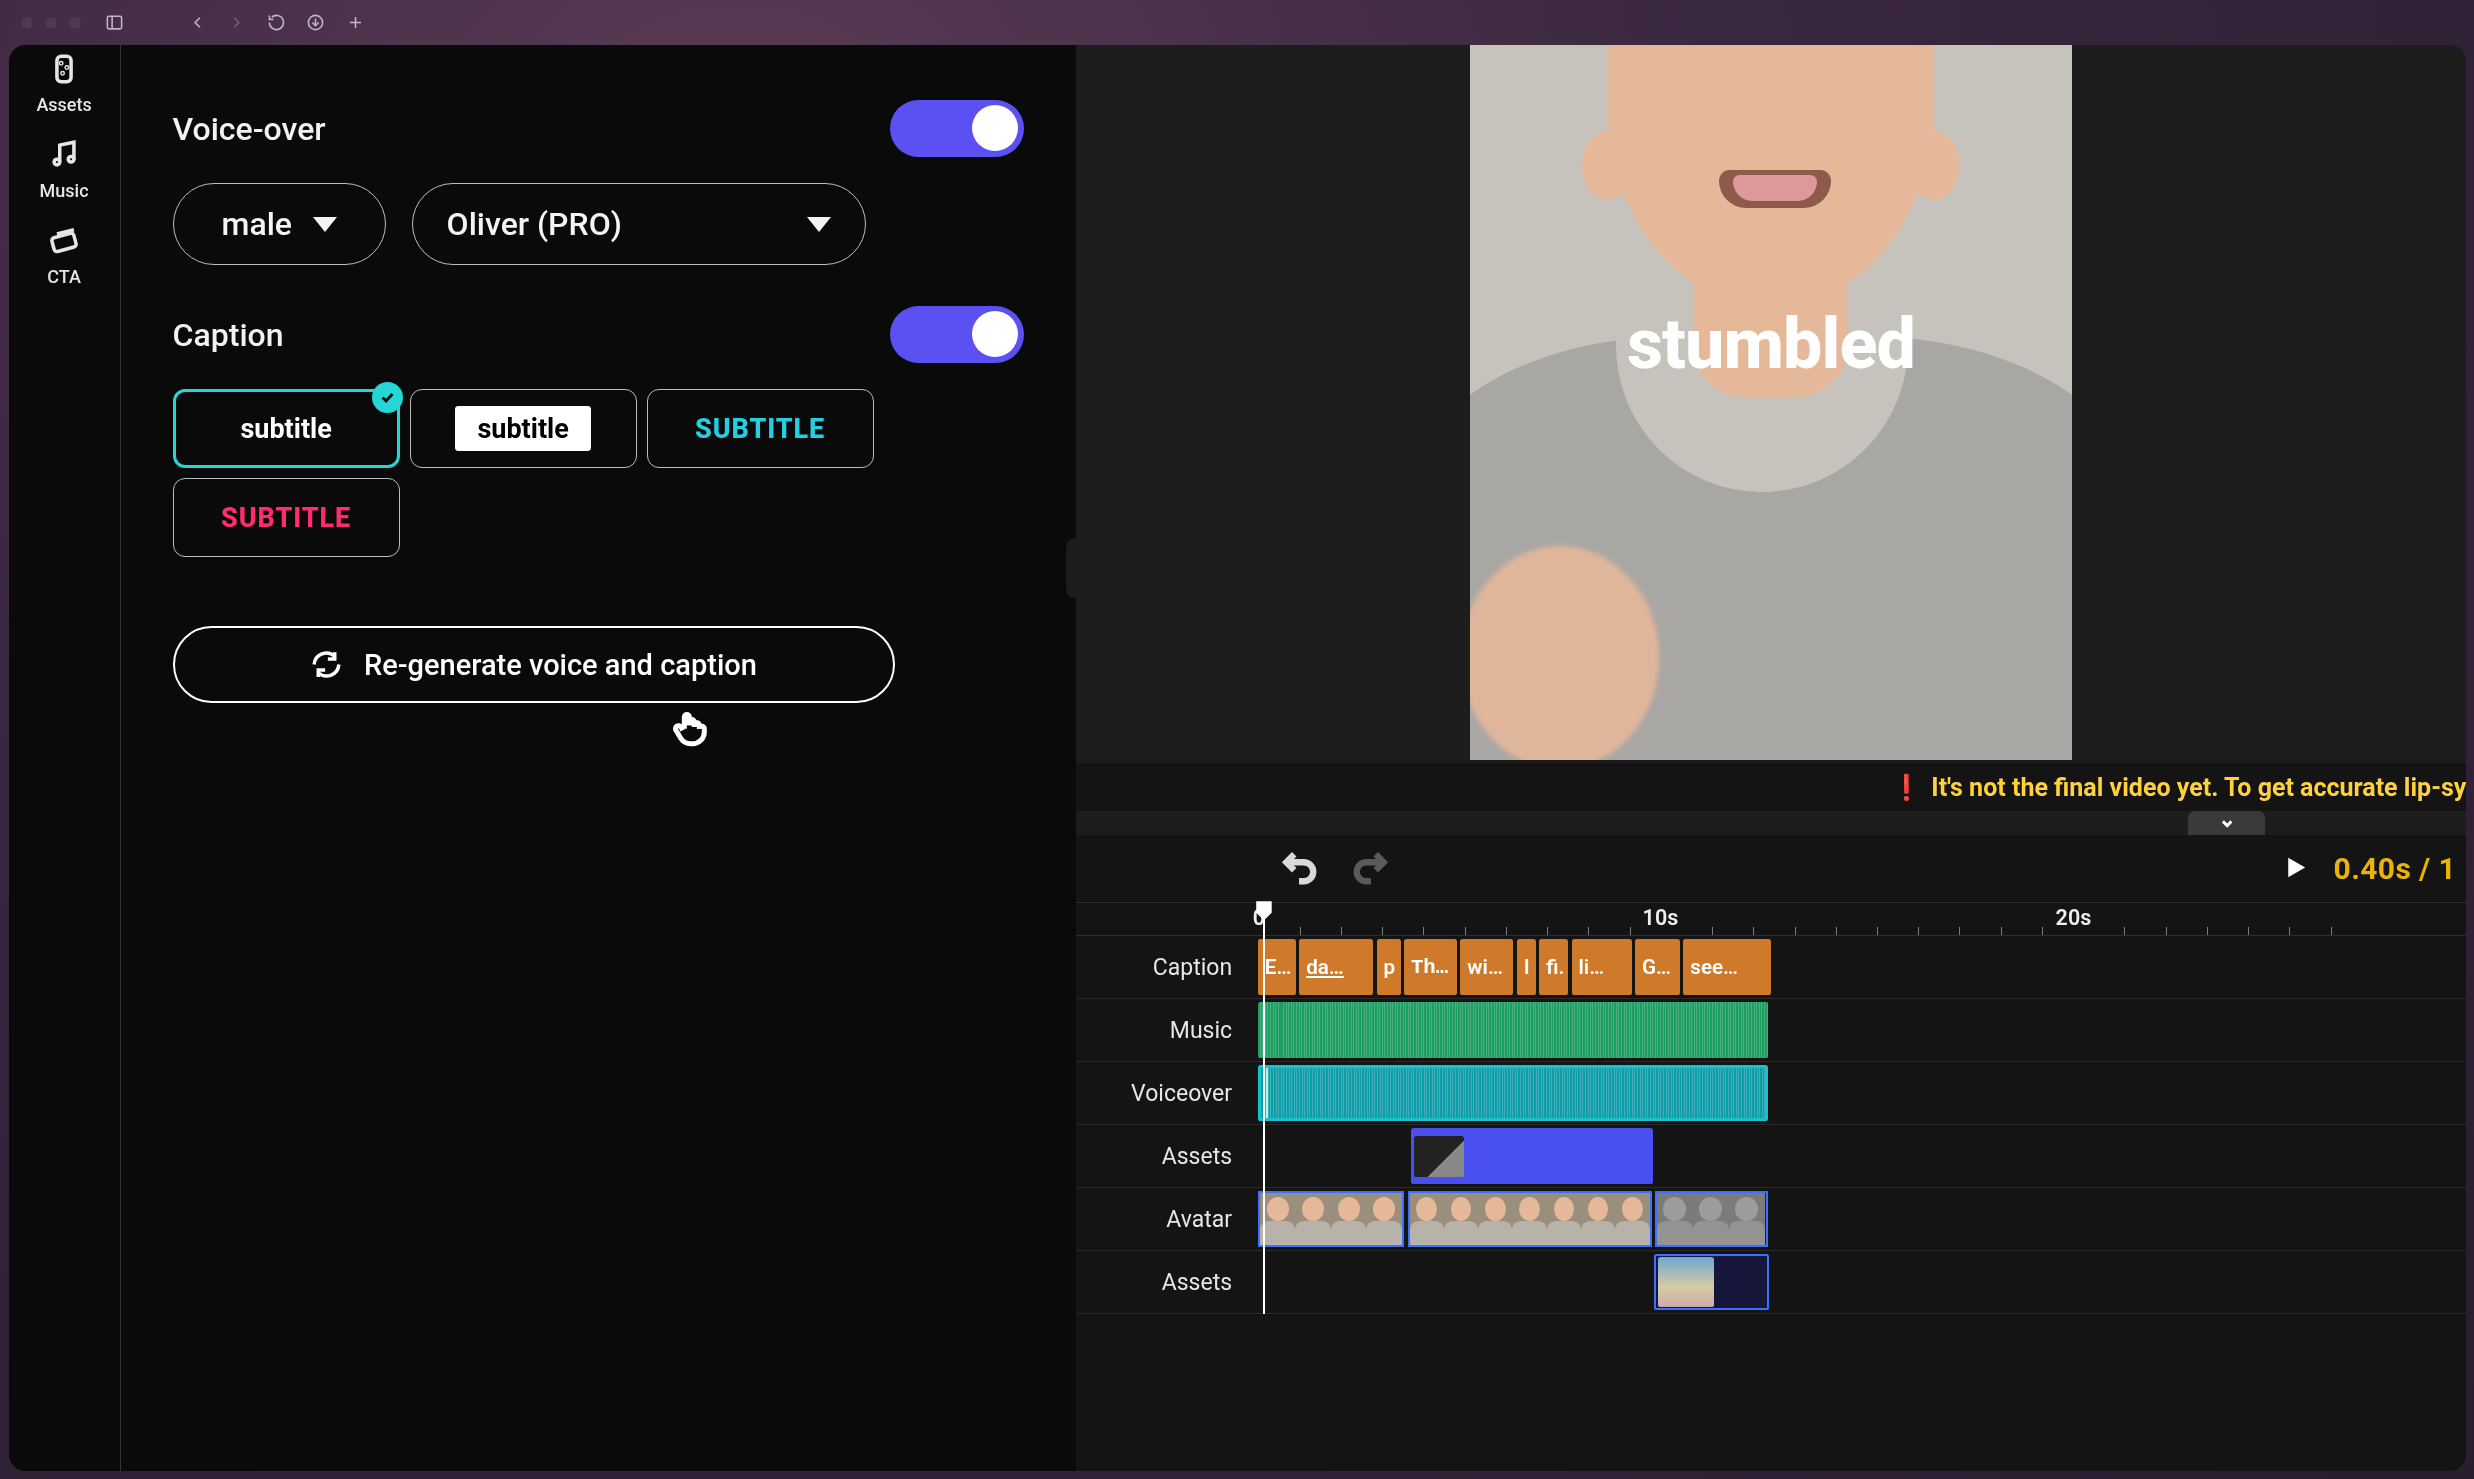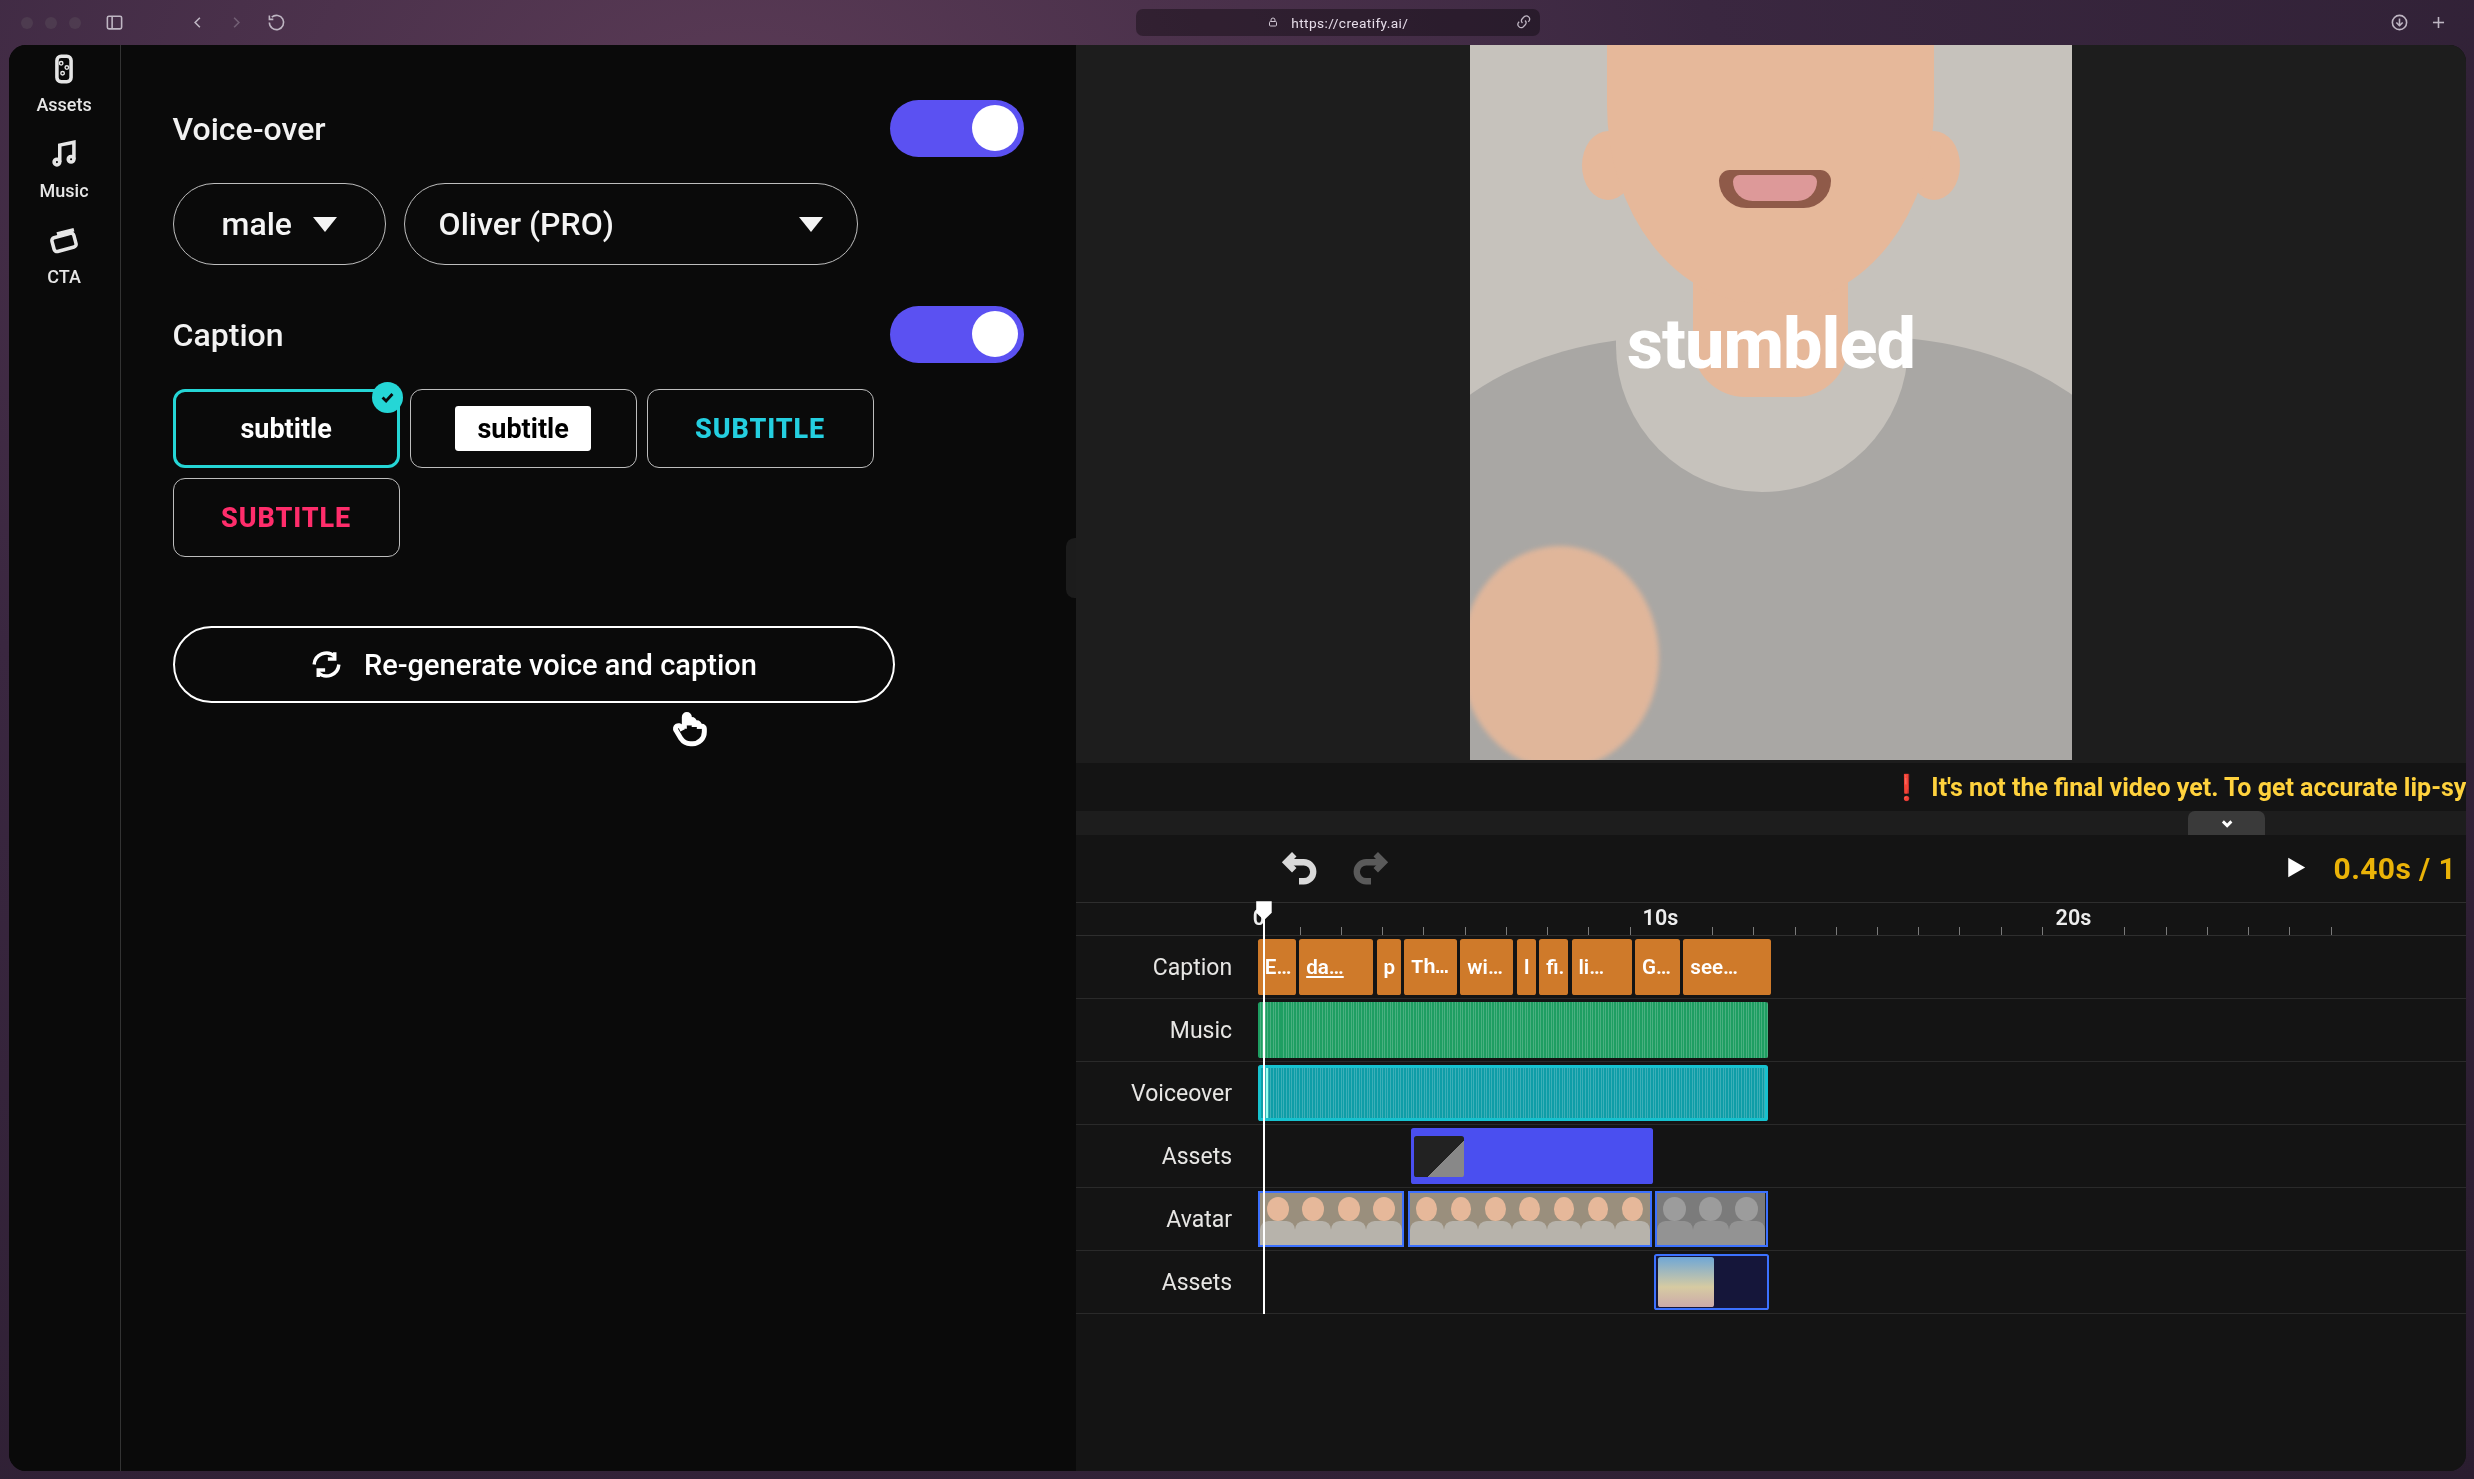--- a/index.html
+++ b/index.html
@@ -70,21 +70,21 @@
   background: #181818; border-radius: 19px; padding: 0 33px 33px 33px;
   margin-top: 0; height: 418px; position: relative;
 }
 .script-text { font-size: 28px; line-height: 1.3; color: #e6e5e4; font-weight: 500; letter-spacing: 0.3px; }
 .row-toggle { display:flex; align-items:center; justify-content:space-between; margin-top: 55px; }
 .label-big { font-size: 32px; font-weight: 500; }
 .toggle {
   width: 134px; height: 57px; background: #5b51f2; border-radius: 34px; position: relative;
 }
 .toggle .knob { position:absolute; right:5.2px; top:5.2px; width:46px; height:46px; border-radius:50%; background:#fff; }
-.selects { display:flex; gap:18px; margin-top:26px; }
+.selects { display:flex; gap:26px; margin-top:26px; }
 .select {
   border: 1.7px solid #bdbdbd; border-radius: 43px; height: 82px;
   display: flex; align-items: center; padding: 0 34px; gap: 34px;
   font-size: 32px; font-weight: 500; color: #f4f4f4;
 }
 .select.small { width: 213px; justify-content: center; gap: 20.6px; }
 .select.large { width: 454px; justify-content: space-between; text-align: right; }
 .chev { width: 0; height: 0; border-left: 12px solid transparent; border-right: 12px solid transparent; border-top: 15.5px solid #f4f4f4; }
 .caption-styles { display:flex; flex-wrap:wrap; gap:10px; margin-top:26px; }
 .cap-style {
@@ -237,37 +237,20 @@
   <div class="tb-icon" style="opacity:.35">
     <svg viewBox="0 0 24 24">
         <polyline points="9 18 15 12 9 6"></polyline>
       </svg>
   </div>
   <div class="tb-icon">
     <svg viewBox="0 0 24 24">
         <path d="M3 12a9 9 0 1 0 3-6.7"></path>
         <polyline points="3 3 3 8 8 8"></polyline>
       </svg>
-  </div>
-  <div class="urlbar-wrap">
-    <div class="urlbar">
-      <span class="lock">
-        <svg viewBox="0 0 24 24">
-            <rect x="5" y="11" width="14" height="9" rx="2"></rect>
-            <path d="M8 11V8a4 4 0 0 1 8 0v3"></path>
-          </svg>
-      </span>
-      <span>https://creatify.ai/</span>
-      <span class="share-icon">
-        <svg viewBox="0 0 24 24">
-            <path d="M10 14a5 5 0 0 1 0-7l3-3a5 5 0 0 1 7 7l-1 1"></path>
-            <path d="M14 10a5 5 0 0 1 0 7l-3 3a5 5 0 0 1-7-7l1-1"></path>
-          </svg>
-      </span>
-    </div>
   </div>
   <div class="tb-icon">
     <svg viewBox="0 0 24 24">
         <circle cx="12" cy="12" r="9"></circle>
         <polyline points="8 12 12 16 16 12"></polyline>
         <line x1="12" y1="7" x2="12" y2="16"></line>
       </svg>
   </div>
   <div class="tb-icon">
     <svg viewBox="0 0 24 24">

